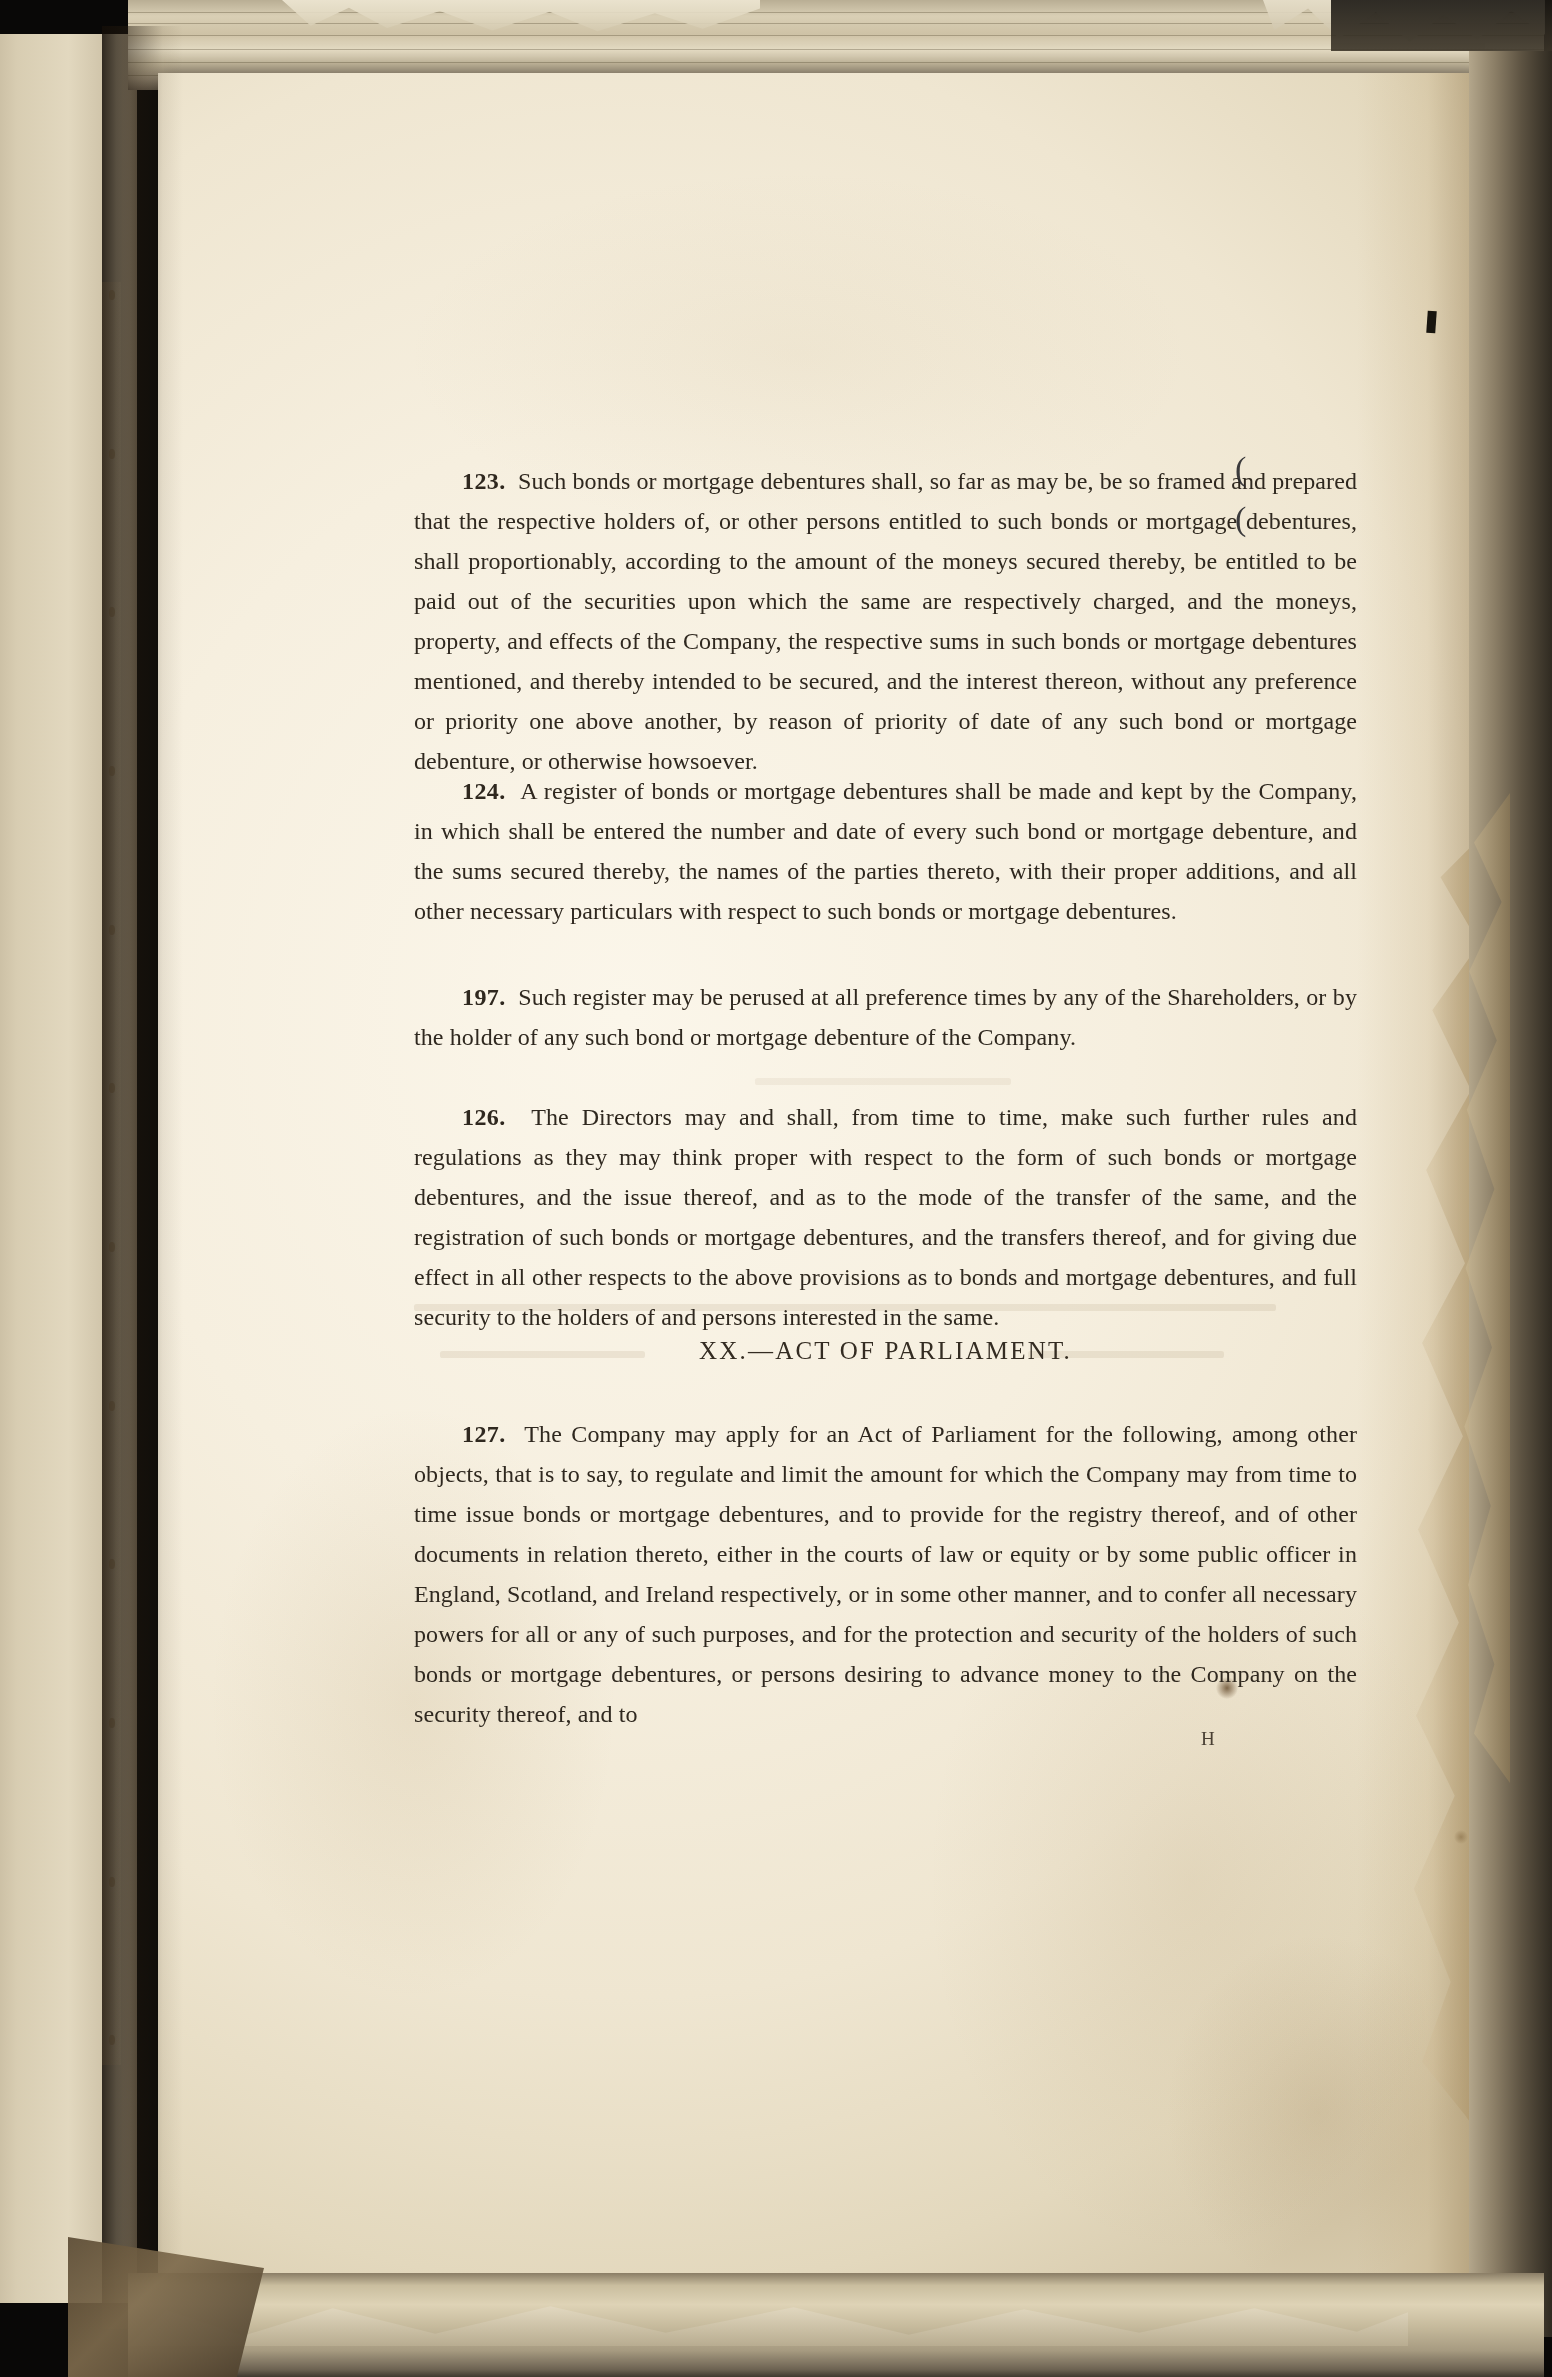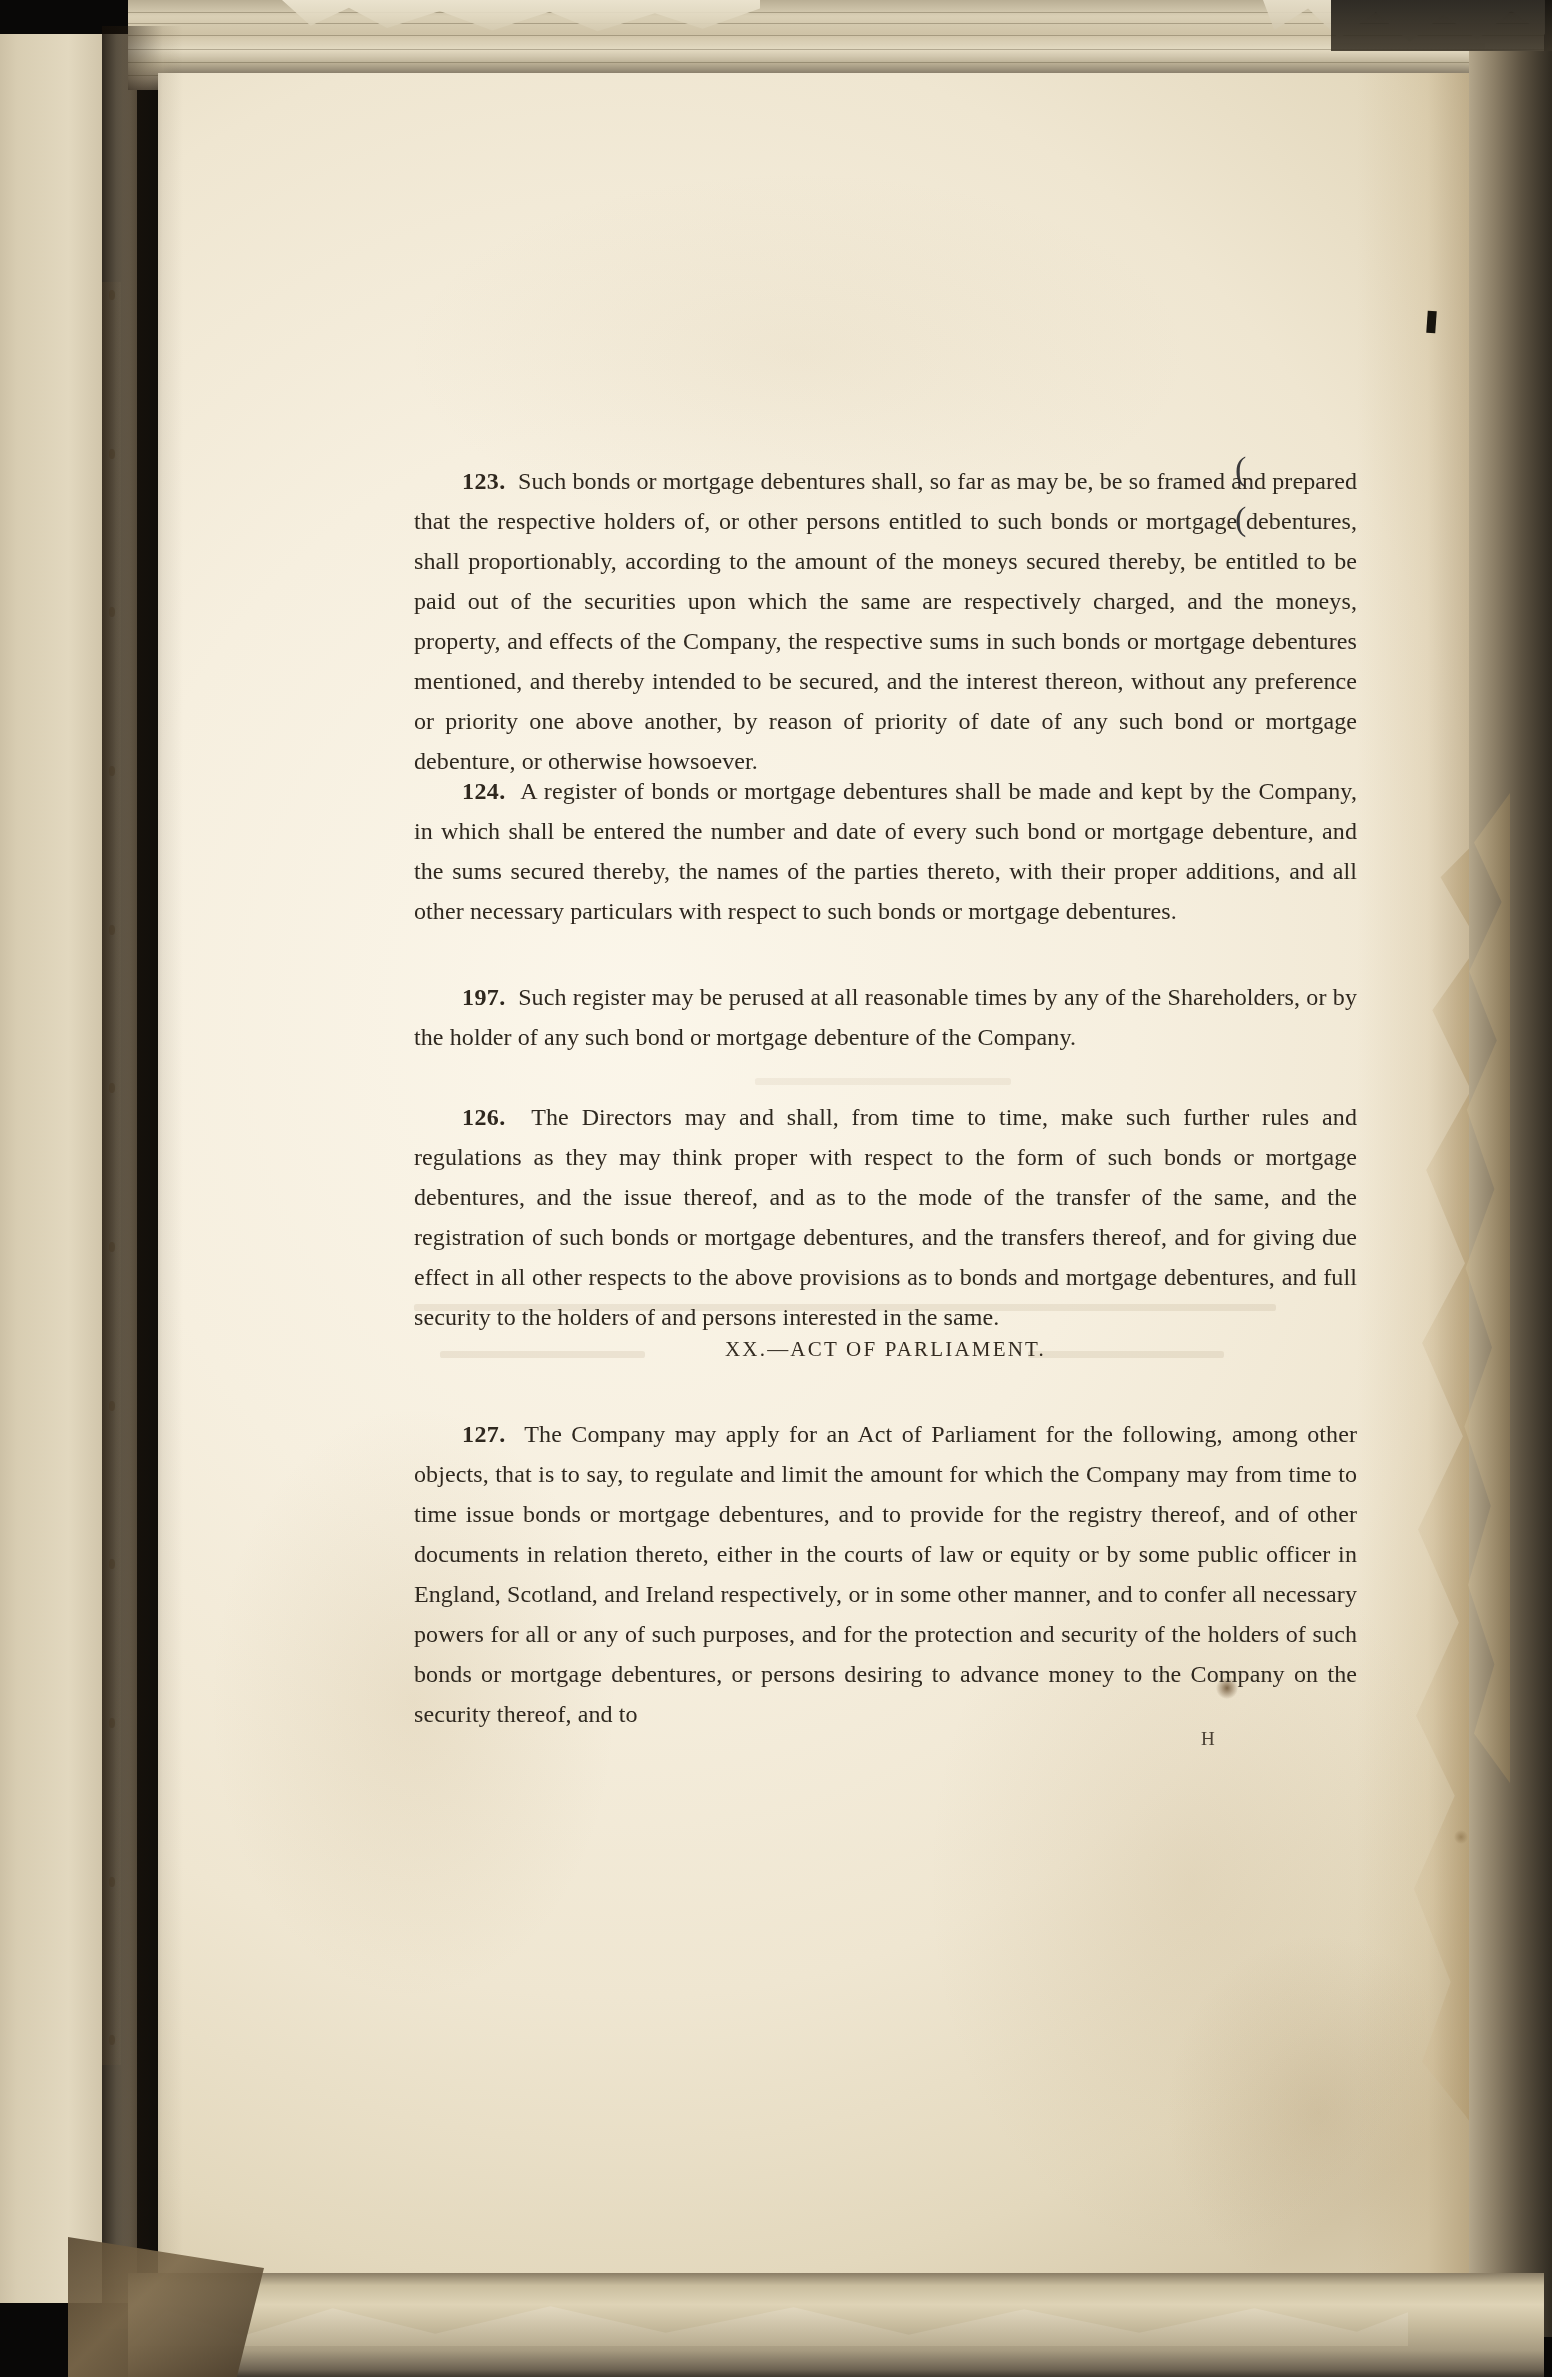--- a/index.html
+++ b/index.html
@@ -199,21 +199,21 @@
   .p124 { top: 698px; }
   .p125 { top: 904px; }
   .p126 { top: 1024px; font-family: Liberation Serif, serif; }
 
   .section-head {
     position: absolute;
     top: 1264px;
     left: 158px;
     width: 943px;
     text-align: center;
-    font-size: 21px;
+    font-size: 25px;
     letter-spacing: 2.2px;
     color: #342c22;
   }
   .p127 { top: 1341px; }
 
   .sig-mark {
     position: absolute;
     top: 1655px;
     left: 945px;
     font-size: 19px;
@@ -404,21 +404,21 @@
 
     <div class="para p123">
       <span class="indent"></span><span class="num">123.</span>&nbsp;&nbsp;<span>Such bonds or mortgage debentures shall, so far as may be, be so framed and prepared that the respective holders of, or other persons entitled to such bonds or mortgage debentures, shall proportionably, according to the amount of the moneys secured thereby, be entitled to be paid out of the securities upon which the same are respectively charged, and the moneys, property, and effects of the Company, the respective sums in such bonds or mortgage debentures mentioned, and thereby intended to be secured, and the interest thereon, without any preference or priority one above another, by reason of priority of date of any such bond or mortgage debenture, or otherwise howsoever.</span>
     </div>
 
     <div class="para p124">
       <span class="indent"></span><span class="num">124.</span>&nbsp;&nbsp;<span>A register of bonds or mortgage debentures shall be made and kept by the Company, in which shall be entered the number and date of every such bond or mortgage debenture, and the sums secured thereby, the names of the parties thereto, with their proper additions, and all other necessary particulars with respect to such bonds or mortgage debentures.</span>
     </div>
 
     <div class="para p125">
-      <span class="indent"></span><span class="num">197.</span>&nbsp;&nbsp;<span>Such register may be perused at all reasonable times by any of the Shareholders, or by the holder of any such bond or mortgage debenture of the Company.</span>
+      <span class="indent"></span><span class="num">197.</span>&nbsp;&nbsp;<span>Such register may be perused at all preference times by any of the Shareholders, or by the holder of any such bond or mortgage debenture of the Company.</span>
     </div>
 
     <div class="para p126">
       <span class="indent"></span><span class="num">126.</span>&nbsp;&nbsp;<span>The Directors may and shall, from time to time, make such further rules and regulations as they may think proper with respect to the form of such bonds or mortgage debentures, and the issue thereof, and as to the mode of the transfer of the same, and the registration of such bonds or mortgage debentures, and the transfers thereof, and for giving due effect in all other respects to the above provisions as to bonds and mortgage debentures, and full security to the holders of and persons interested in the same.</span>
     </div>
 
     <div class="section-head">XX.—ACT OF PARLIAMENT.</div>
 
     <div class="para p127">
       <span class="indent"></span><span class="num">127.</span>&nbsp;&nbsp;<span>The Company may apply for an Act of Parliament for the following, among other objects, that is to say, to regulate and limit the amount for which the Company may from time to time issue bonds or mortgage debentures, and to provide for the registry thereof, and of other documents in relation thereto, either in the courts of law or equity or by some public officer in England, Scotland, and Ireland respectively, or in some other manner, and to confer all necessary powers for all or any of such purposes, and for the protection and security of the holders of such bonds or mortgage debentures, or persons desiring to advance money to the Company on the security thereof, and to</span>

